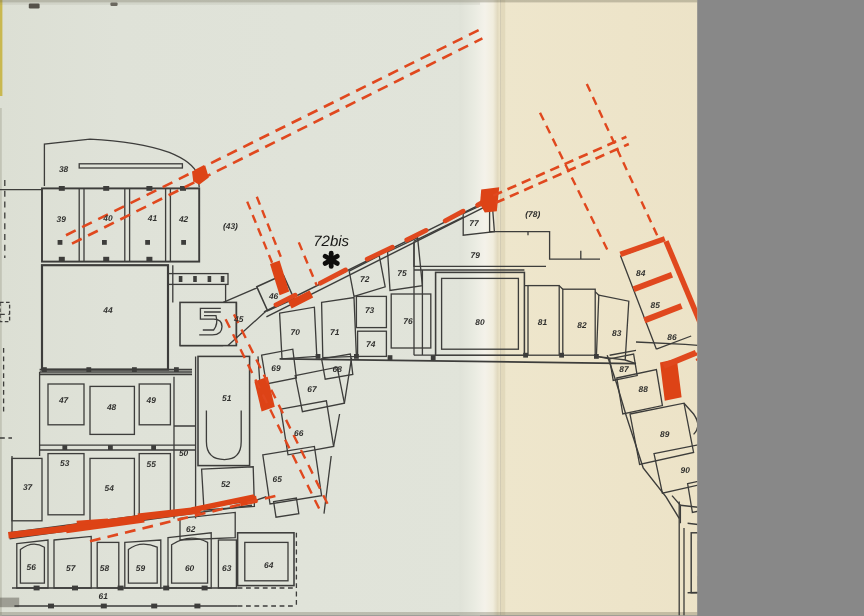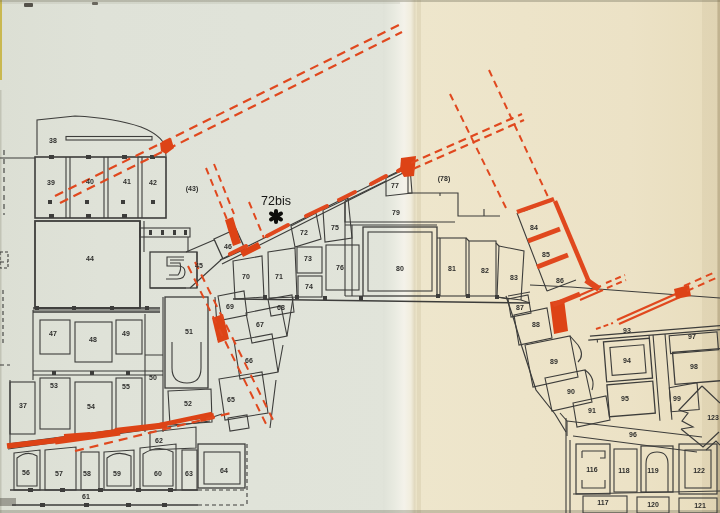--- a/index.html
+++ b/index.html
@@ -1,16 +1,16 @@
 <!DOCTYPE html>
 <html><head>
 <meta charset="utf-8">
 <style>
 html,body{margin:0;padding:0;background:#888;}
-#page{position:relative;width:720px;height:513px;overflow:hidden;font-family:"Liberation Sans",sans-serif;}
+#page{position:relative;width:581px;height:513px;overflow:hidden;font-family:"Liberation Sans",sans-serif;font-style:italic;}
 svg{position:absolute;top:0;left:0;}
 text{font-family:"Liberation Sans",sans-serif;font-weight:bold;fill:#2e2e2c;}
 .n{font-size:7px;text-anchor:middle;}
 </style>
 </head>
 <body>
 <div id="page">
 <svg width="720" height="513" viewBox="0 0 720 513">
 <defs>
 <linearGradient id="fold" x1="0" y1="0" x2="1" y2="0">

